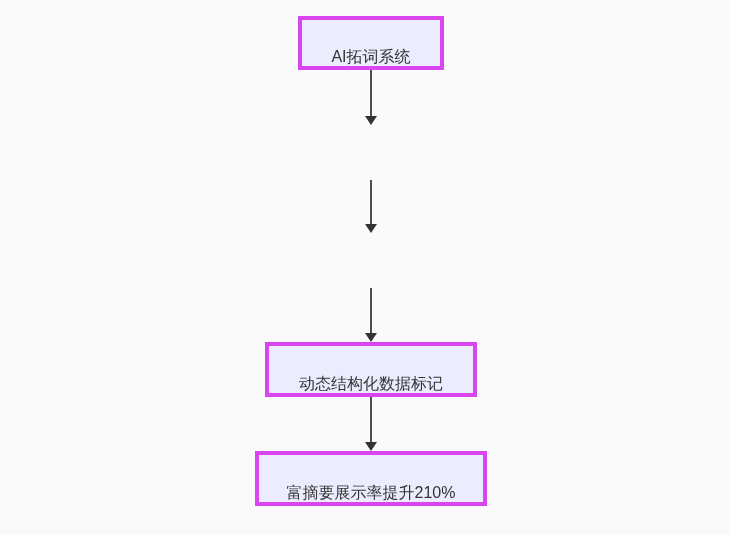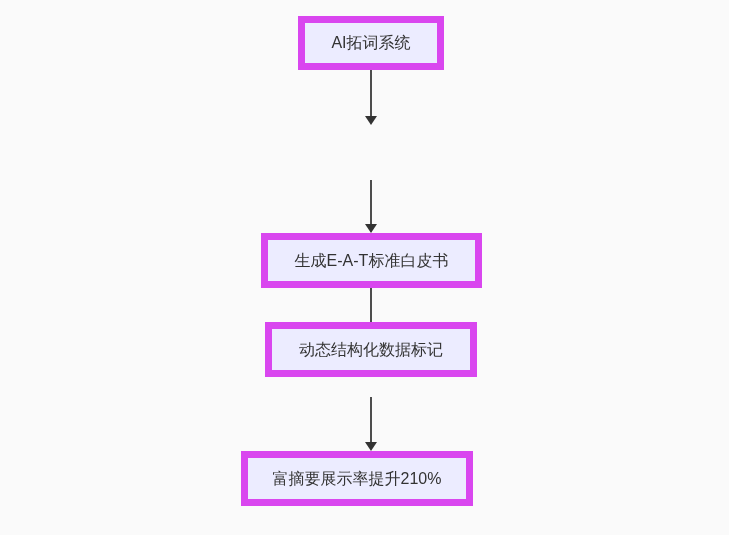--- a/index.html
+++ b/index.html
@@ -12,23 +12,23 @@
     position: relative;
     width: 729px;
     height: 535px;
     background: #fafafa;
     overflow: hidden;
   }
   .node {
     position: absolute;
     box-sizing: border-box;
     background: #ececff;
-    border: 7px solid #d946ef;
+    border: 4px solid #d946ef;
     display: flex;
-    align-items: center;
+    align-items: flex-end;
     justify-content: center;
     color: #333333;
     font-size: 16px;
     line-height: 1.2;
     text-align: center;
     white-space: nowrap;
   }
   .edge-line {
     position: absolute;
     width: 2px;
@@ -39,22 +39,22 @@
     width: 0;
     height: 0;
     border-left: 6px solid transparent;
     border-right: 6px solid transparent;
     border-top: 9px solid #333333;
   }
   
   #node-1 { left: 298px; top: 16px;  width: 146px; height: 54px; }
   #node-2 { left: 276px; top: 125px; width: 191px; height: 55px; }
   #node-3 { left: 261px; top: 233px; width: 221px; height: 55px; }
-  #node-4 { left: 265px; top: 322px; width: 212px; height: 55px; }
-  #node-5 { left: 241px; top: 451px; width: 232px; height: 55px; }
+  #node-4 { left: 265px; top: 342px; width: 212px; height: 55px; }
+  #node-5 { left: 255px; top: 451px; width: 232px; height: 55px; }
   
   #edge-line-1 { left: 370px; top: 70px;  height: 47px; }
   #edge-head-1 { left: 365px; top: 116px; }
   #edge-line-2 { left: 370px; top: 180px; height: 45px; }
   #edge-head-2 { left: 365px; top: 224px; }
   #edge-line-3 { left: 370px; top: 288px; height: 46px; }
   #edge-head-3 { left: 365px; top: 333px; }
   #edge-line-4 { left: 370px; top: 397px; height: 46px; }
   #edge-head-4 { left: 365px; top: 442px; }
 </style>
@@ -67,23 +67,20 @@
     <span>AI拓词系统</span>
   </div>
 
   <div class="edge-line" id="edge-line-1"></div>
   <div class="edge-head" id="edge-head-1"></div>
 
 
   <div class="edge-line" id="edge-line-2"></div>
   <div class="edge-head" id="edge-head-2"></div>
 
-  <div class="node" id="node-3">
-    <span>生成E-A-T标准白皮书</span>
-  </div>
 
   <div class="edge-line" id="edge-line-3"></div>
   <div class="edge-head" id="edge-head-3"></div>
 
   <div class="node" id="node-4">
     <span>动态结构化数据标记</span>
   </div>
 
   <div class="edge-line" id="edge-line-4"></div>
   <div class="edge-head" id="edge-head-4"></div>

